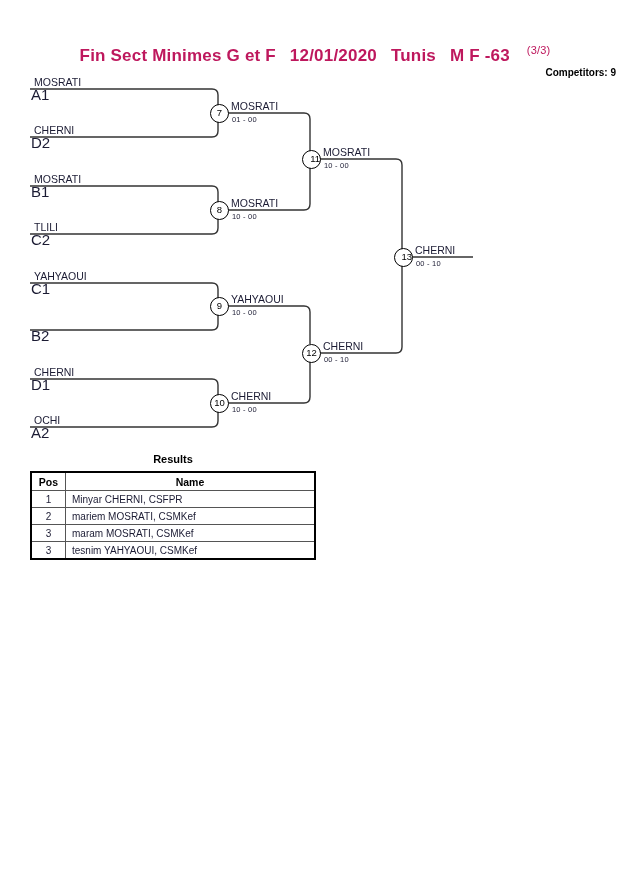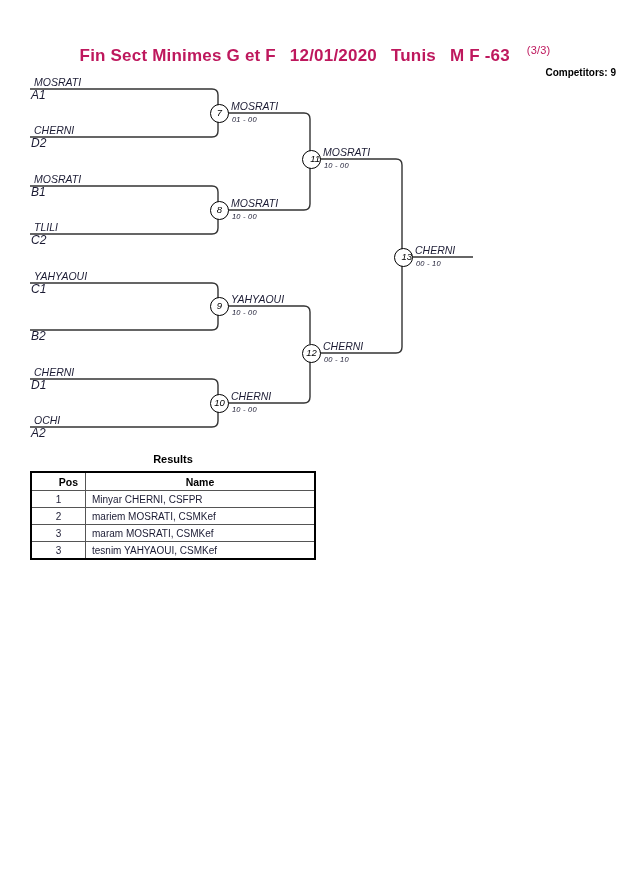--- a/index.html
+++ b/index.html
@@ -47,21 +47,20 @@
     white-space: nowrap;
   }
 
   
   #bracket {
     position: absolute;
     left: 0;
     top: 0;
     width: 630px;
     height: 450px;
-    font-style: italic;
   }
   #bracket svg {
     position: absolute;
     left: 0;
     top: 0;
   }
 
   .slot {
     position: absolute;
     white-space: nowrap;
@@ -71,21 +70,21 @@
     left: 4px;
     bottom: 1px;
     font-size: 10.5px;
     line-height: 11px;
     color: #1b1b33;
   }
   .slot .seed {
     position: absolute;
     left: 1px;
     top: 1px;
-    font-size: 12px;
+    font-size: 15px;
     line-height: 10px;
     color: #1b1b33;
   }
 
   .winner {
     position: absolute;
     white-space: nowrap;
   }
   .winner .nm {
     position: absolute;
@@ -143,21 +142,20 @@
     font-size: 10px;
     height: 16px;
     padding: 0;
     color: #1b1b33;
   }
   #results-table th {
     font-weight: bold;
     font-size: 10.5px;
     color: #000;
     height: 17px;
-    padding-left: 20px;
   }
   #results-table .c-pos { width: 33px; text-align: center; }
   #results-table .c-name { text-align: left; padding-left: 6px; }
   #results-table thead th.c-name { text-align: center; padding-left: 0; }
 </style>
 </head>
 <body>
 
 <div id="header-title">
   <span class="seg">Fin Sect Minimes G et F</span>

